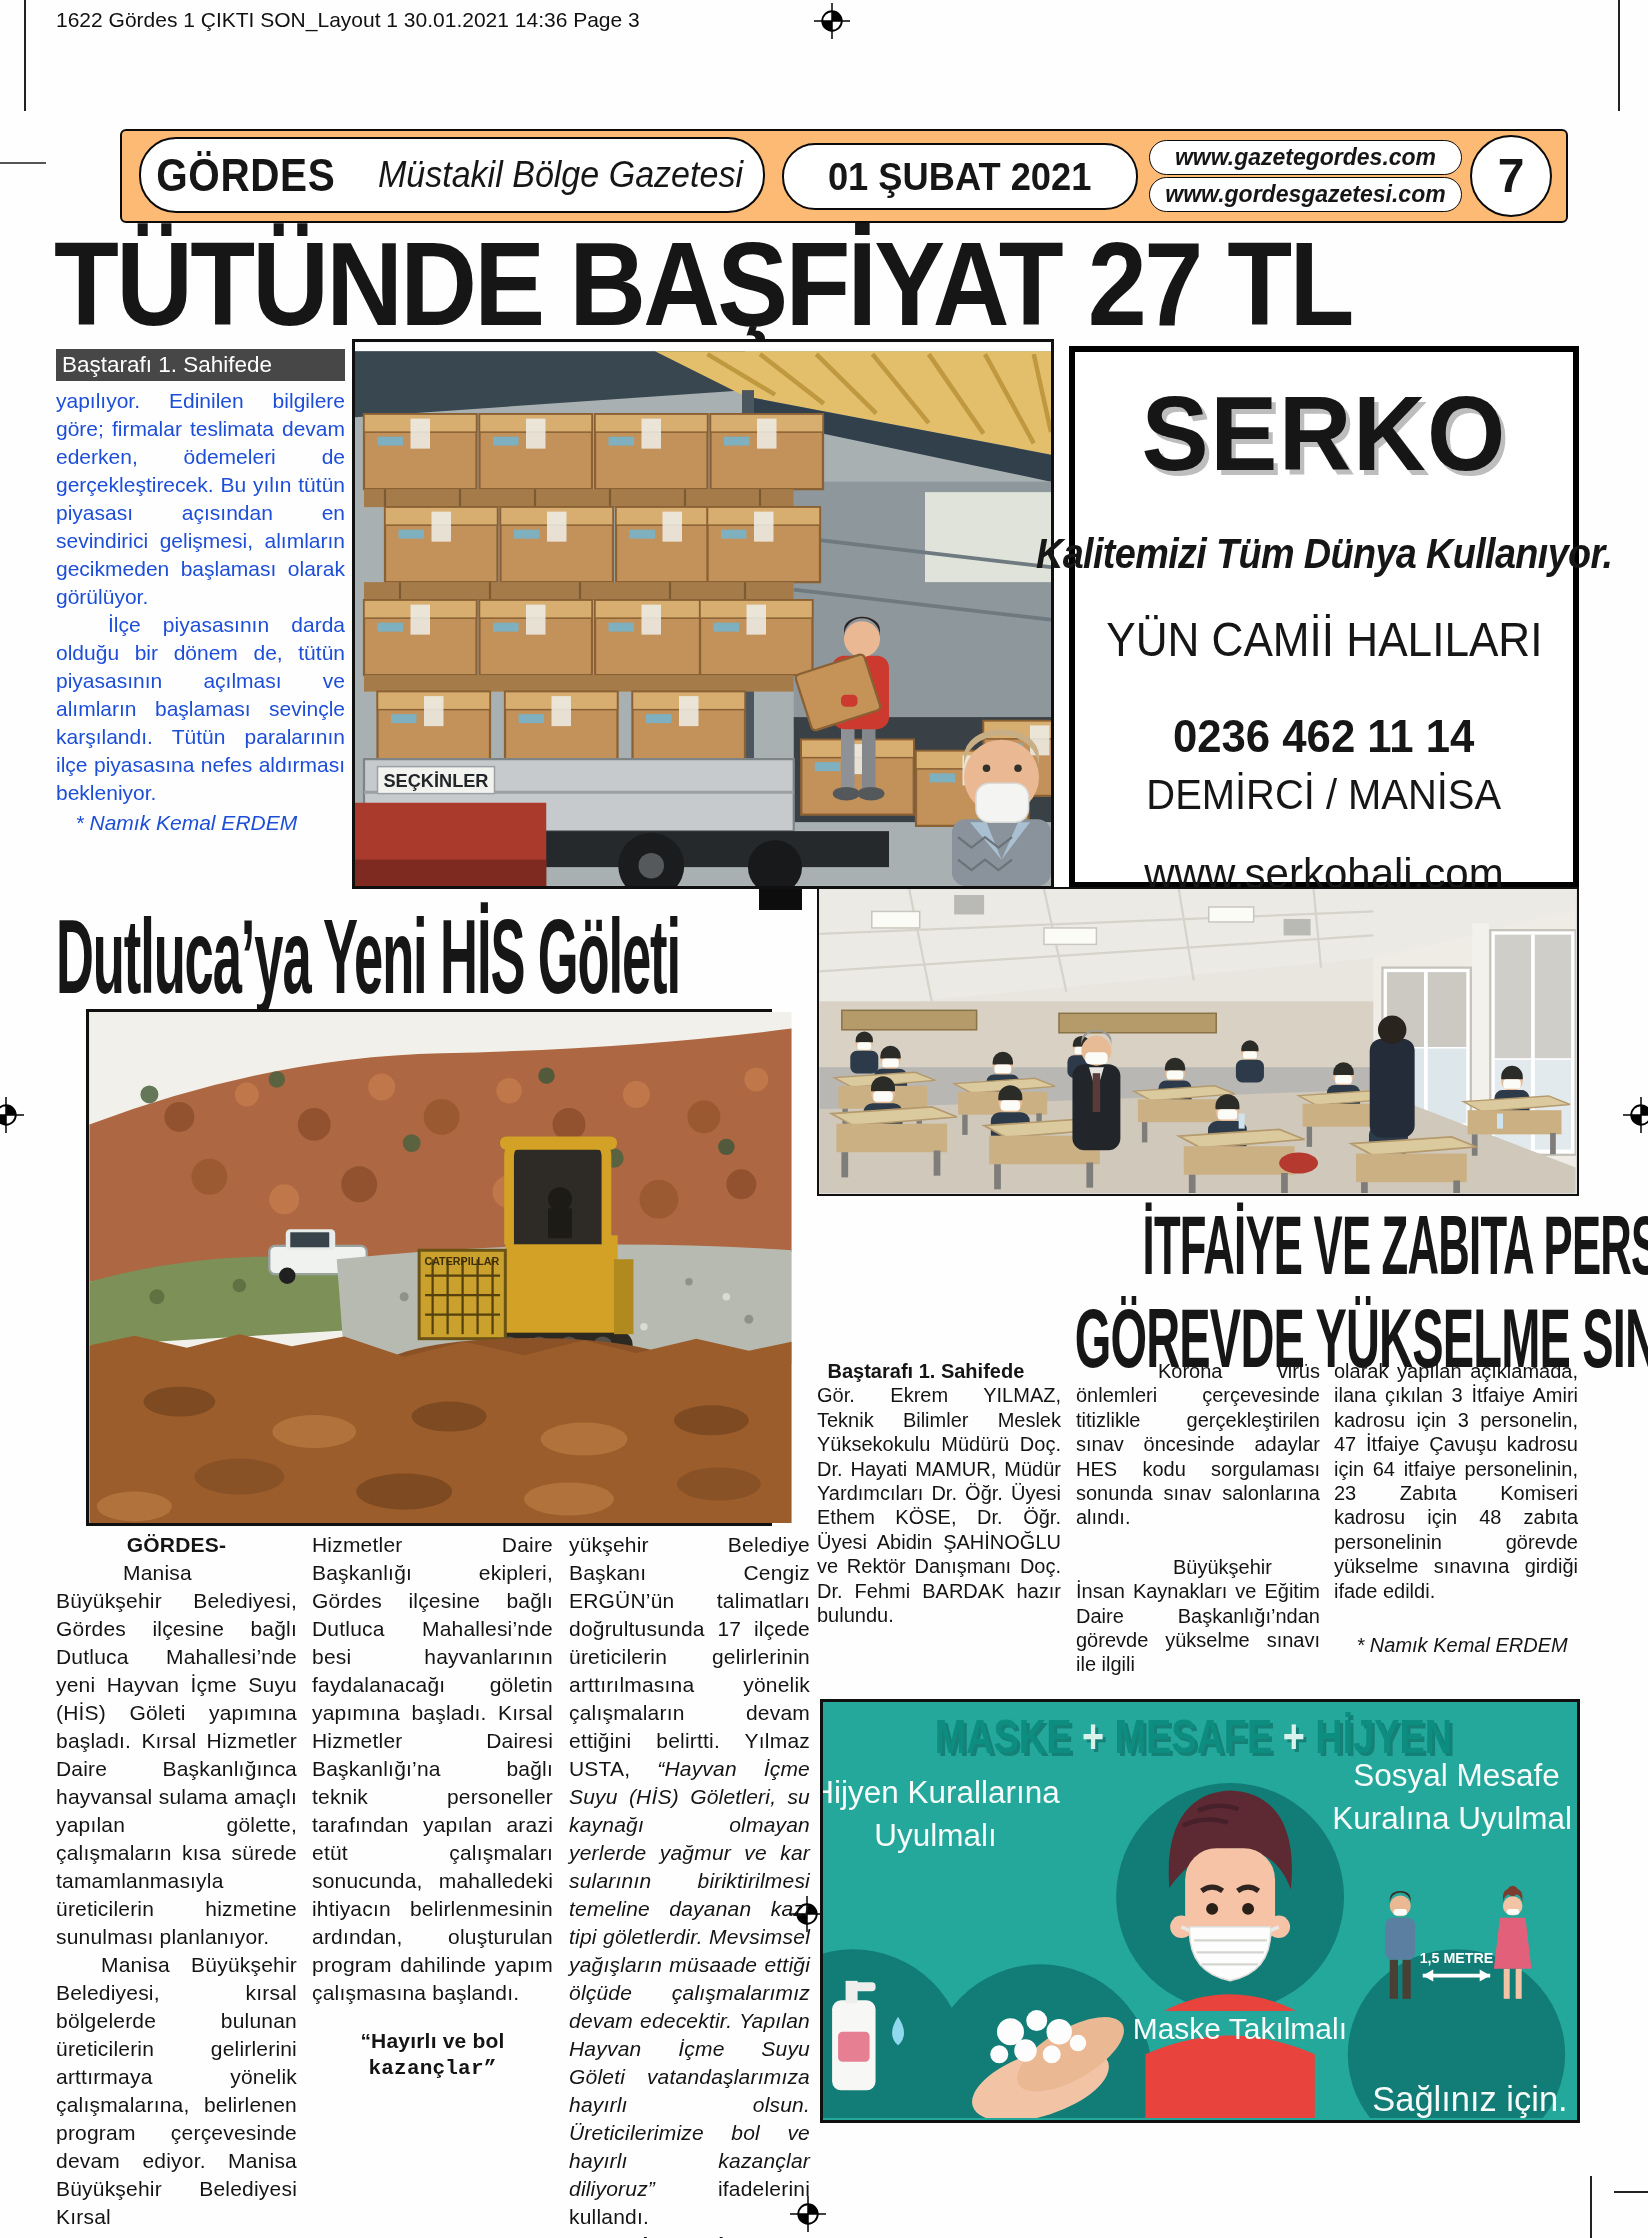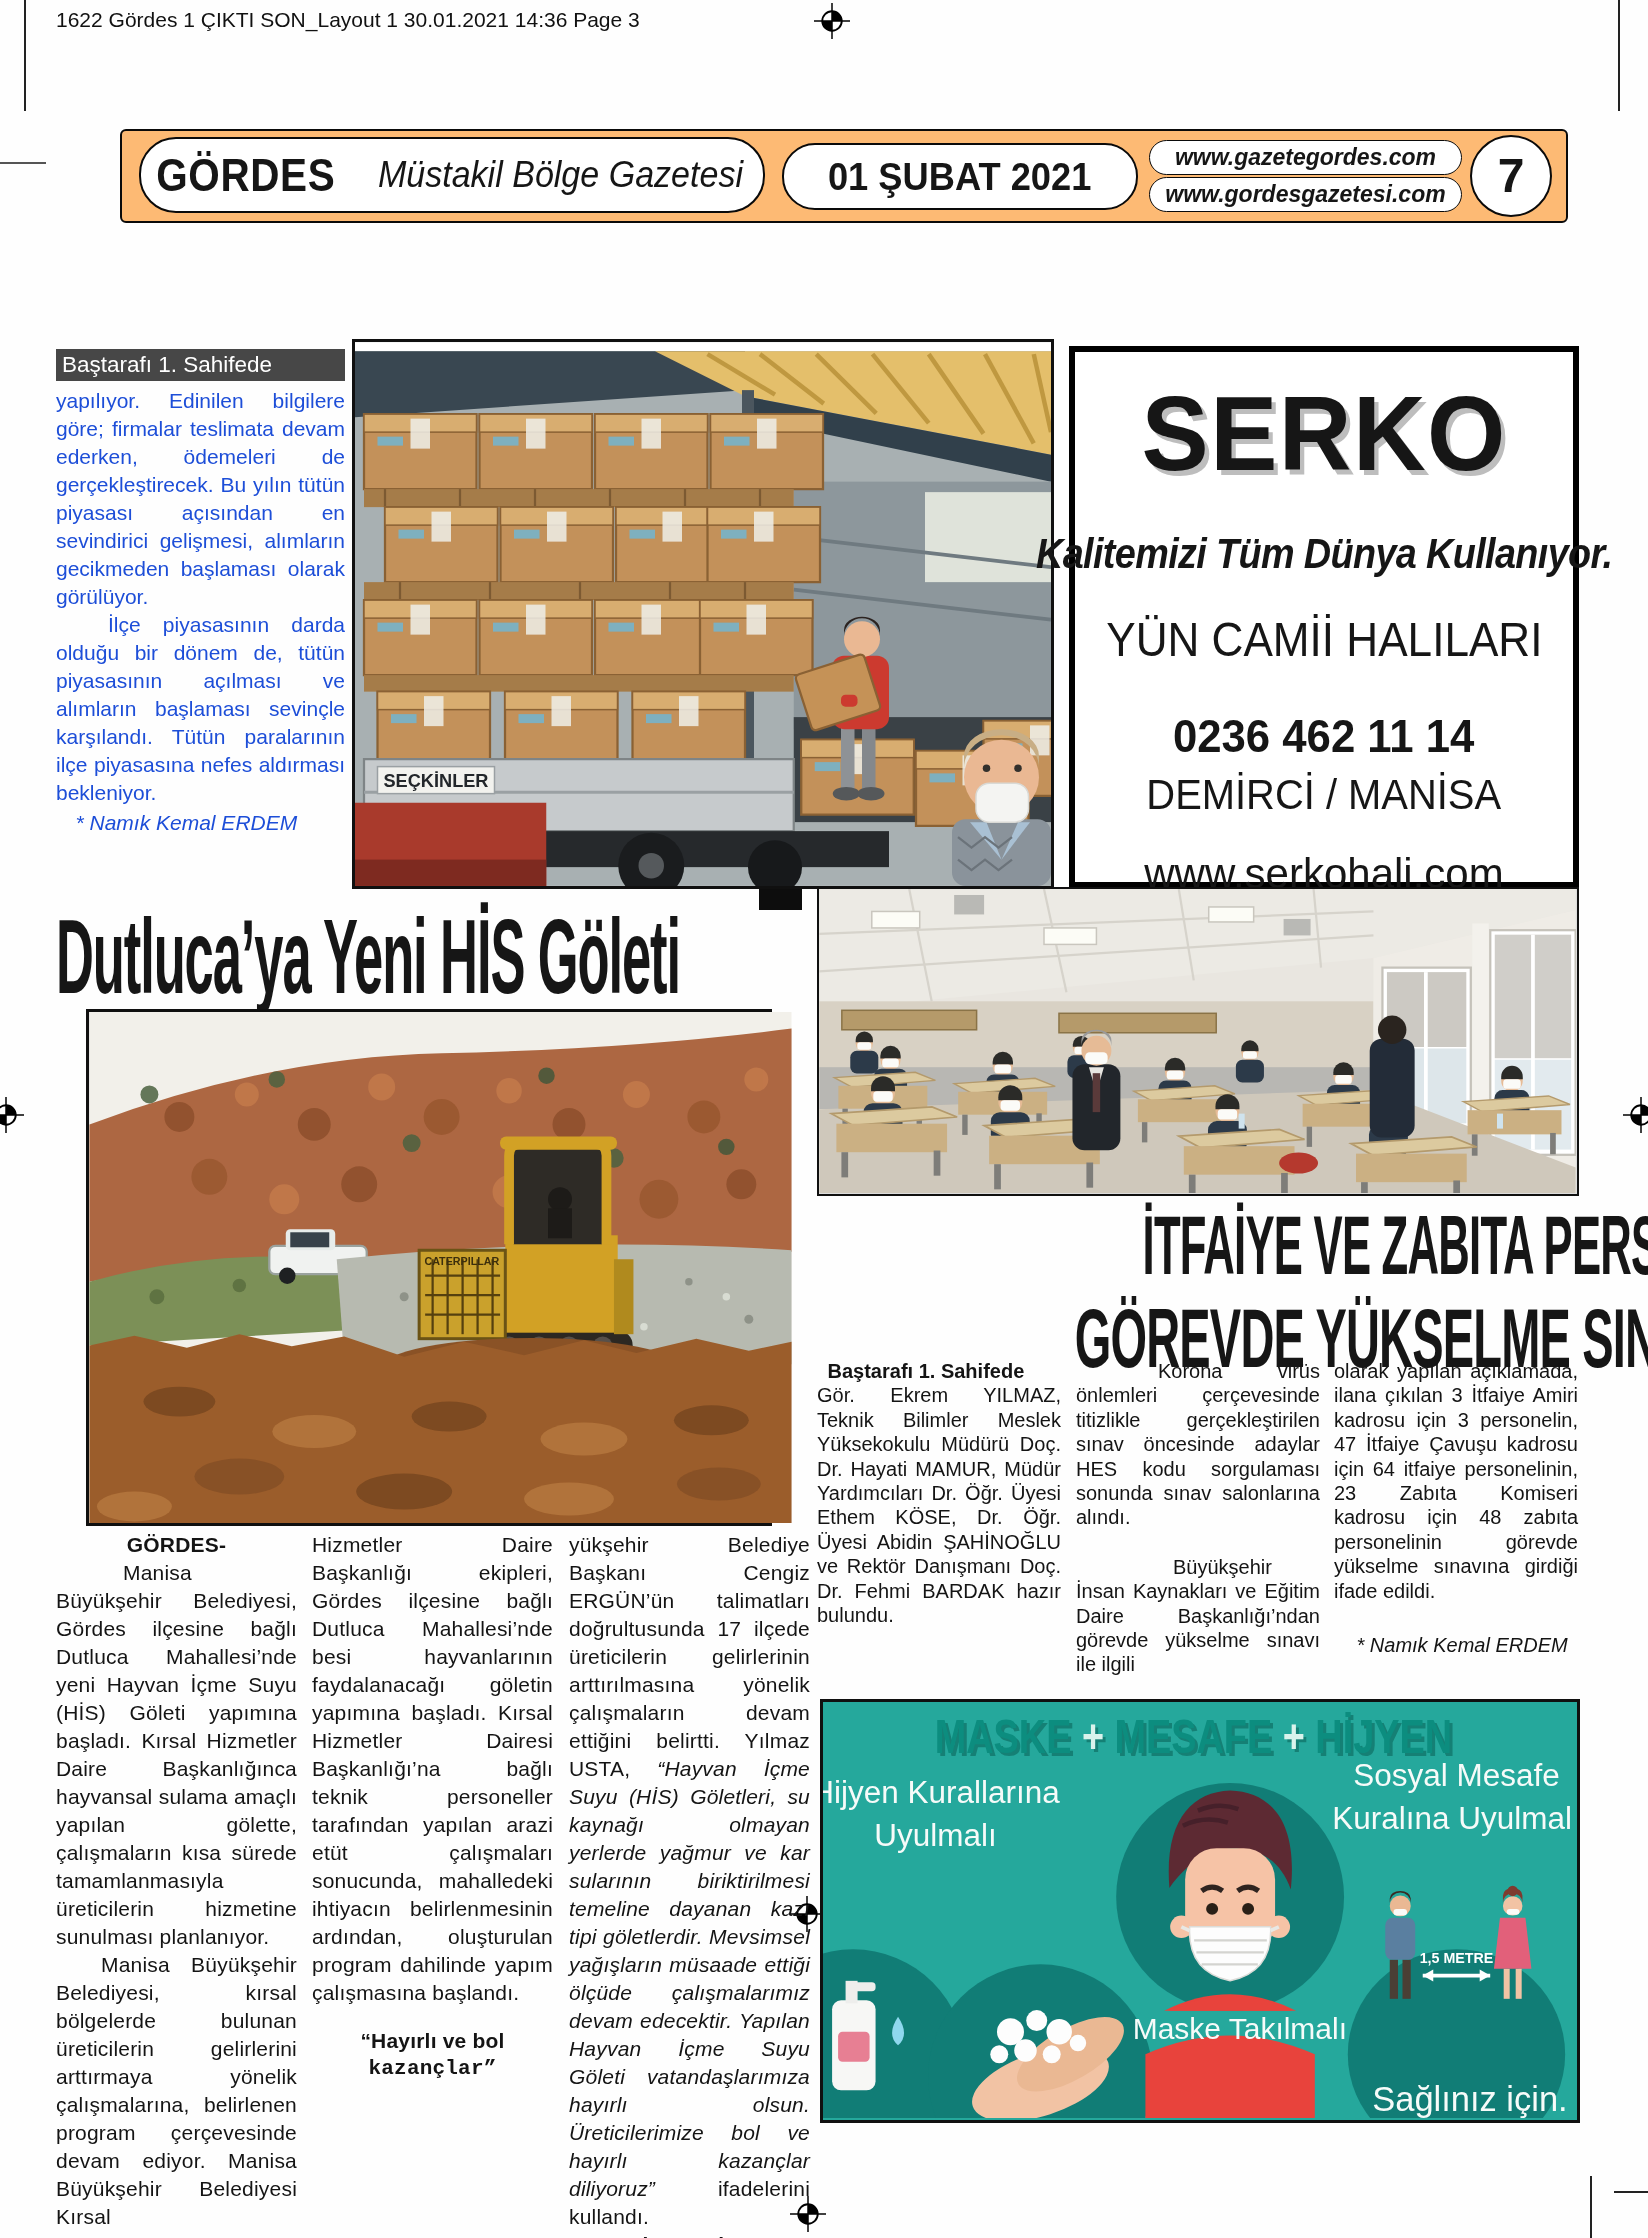--- a/index.html
+++ b/index.html
@@ -81,20 +81,23 @@
       <span class="nowrap ital bold" style="font-size:23px;text-align:center;">www.gazetegordes.com</span>
     </div>
     <div class="pill" style="left:1027px;top:46px;width:311px;height:33px;border-radius:18px;border-width:1.9px;">
       <span class="nowrap ital bold" style="font-size:23px;">www.gordesgazetesi.com</span>
     </div>
     <div class="pill" style="left:1348px;top:3.7px;width:78px;height:78px;border-radius:50%;">
       <span style="font-size:48px;font-weight:bold;">7</span>
     </div>
   </div>
 
+  <div class="abs" style="left:54px;top:216px;">
+    <span class="nowrap" style="font-size:118px;font-weight:800;letter-spacing:-3px;transform:scaleX(.90);transform-origin:left top;">TÜTÜNDE BAŞFİYAT 27 TL</span>
+  </div>
 
   <div class="abs" style="left:56px;top:349px;width:289px;">
     <div style="background:#474747;color:#fff;font-size:22.5px;padding:3px 6px;margin-bottom:6px;">Baştarafı 1. Sahifede</div>
     <p class="leadText">yapılıyor. Edinilen bilgilere göre; firmalar teslimata devam ederken, ödemeleri de gerçekleştirecek. Bu yılın tütün piyasası açısından en sevindirici gelişmesi, alımların gecikmeden başlaması olarak görülüyor.</p>
     <p class="leadText" style="text-indent:52px;">İlçe piyasasının darda olduğu bir dönem de, tütün piyasasının açılması ve alımların başlaması sevinçle karşılandı. Tütün paralarının ilçe piyasasına nefes aldırması bekleniyor.</p>
     <p class="leadText ital" style="text-align:left;padding-left:19.5px;margin-top:1.5px;">* Namık Kemal ERDEM</p>
   </div>
 
   <div class="abs photo" style="left:352px;top:339px;width:702px;height:550px;">
     <svg width="696" height="544" viewBox="0 0 928 725">

